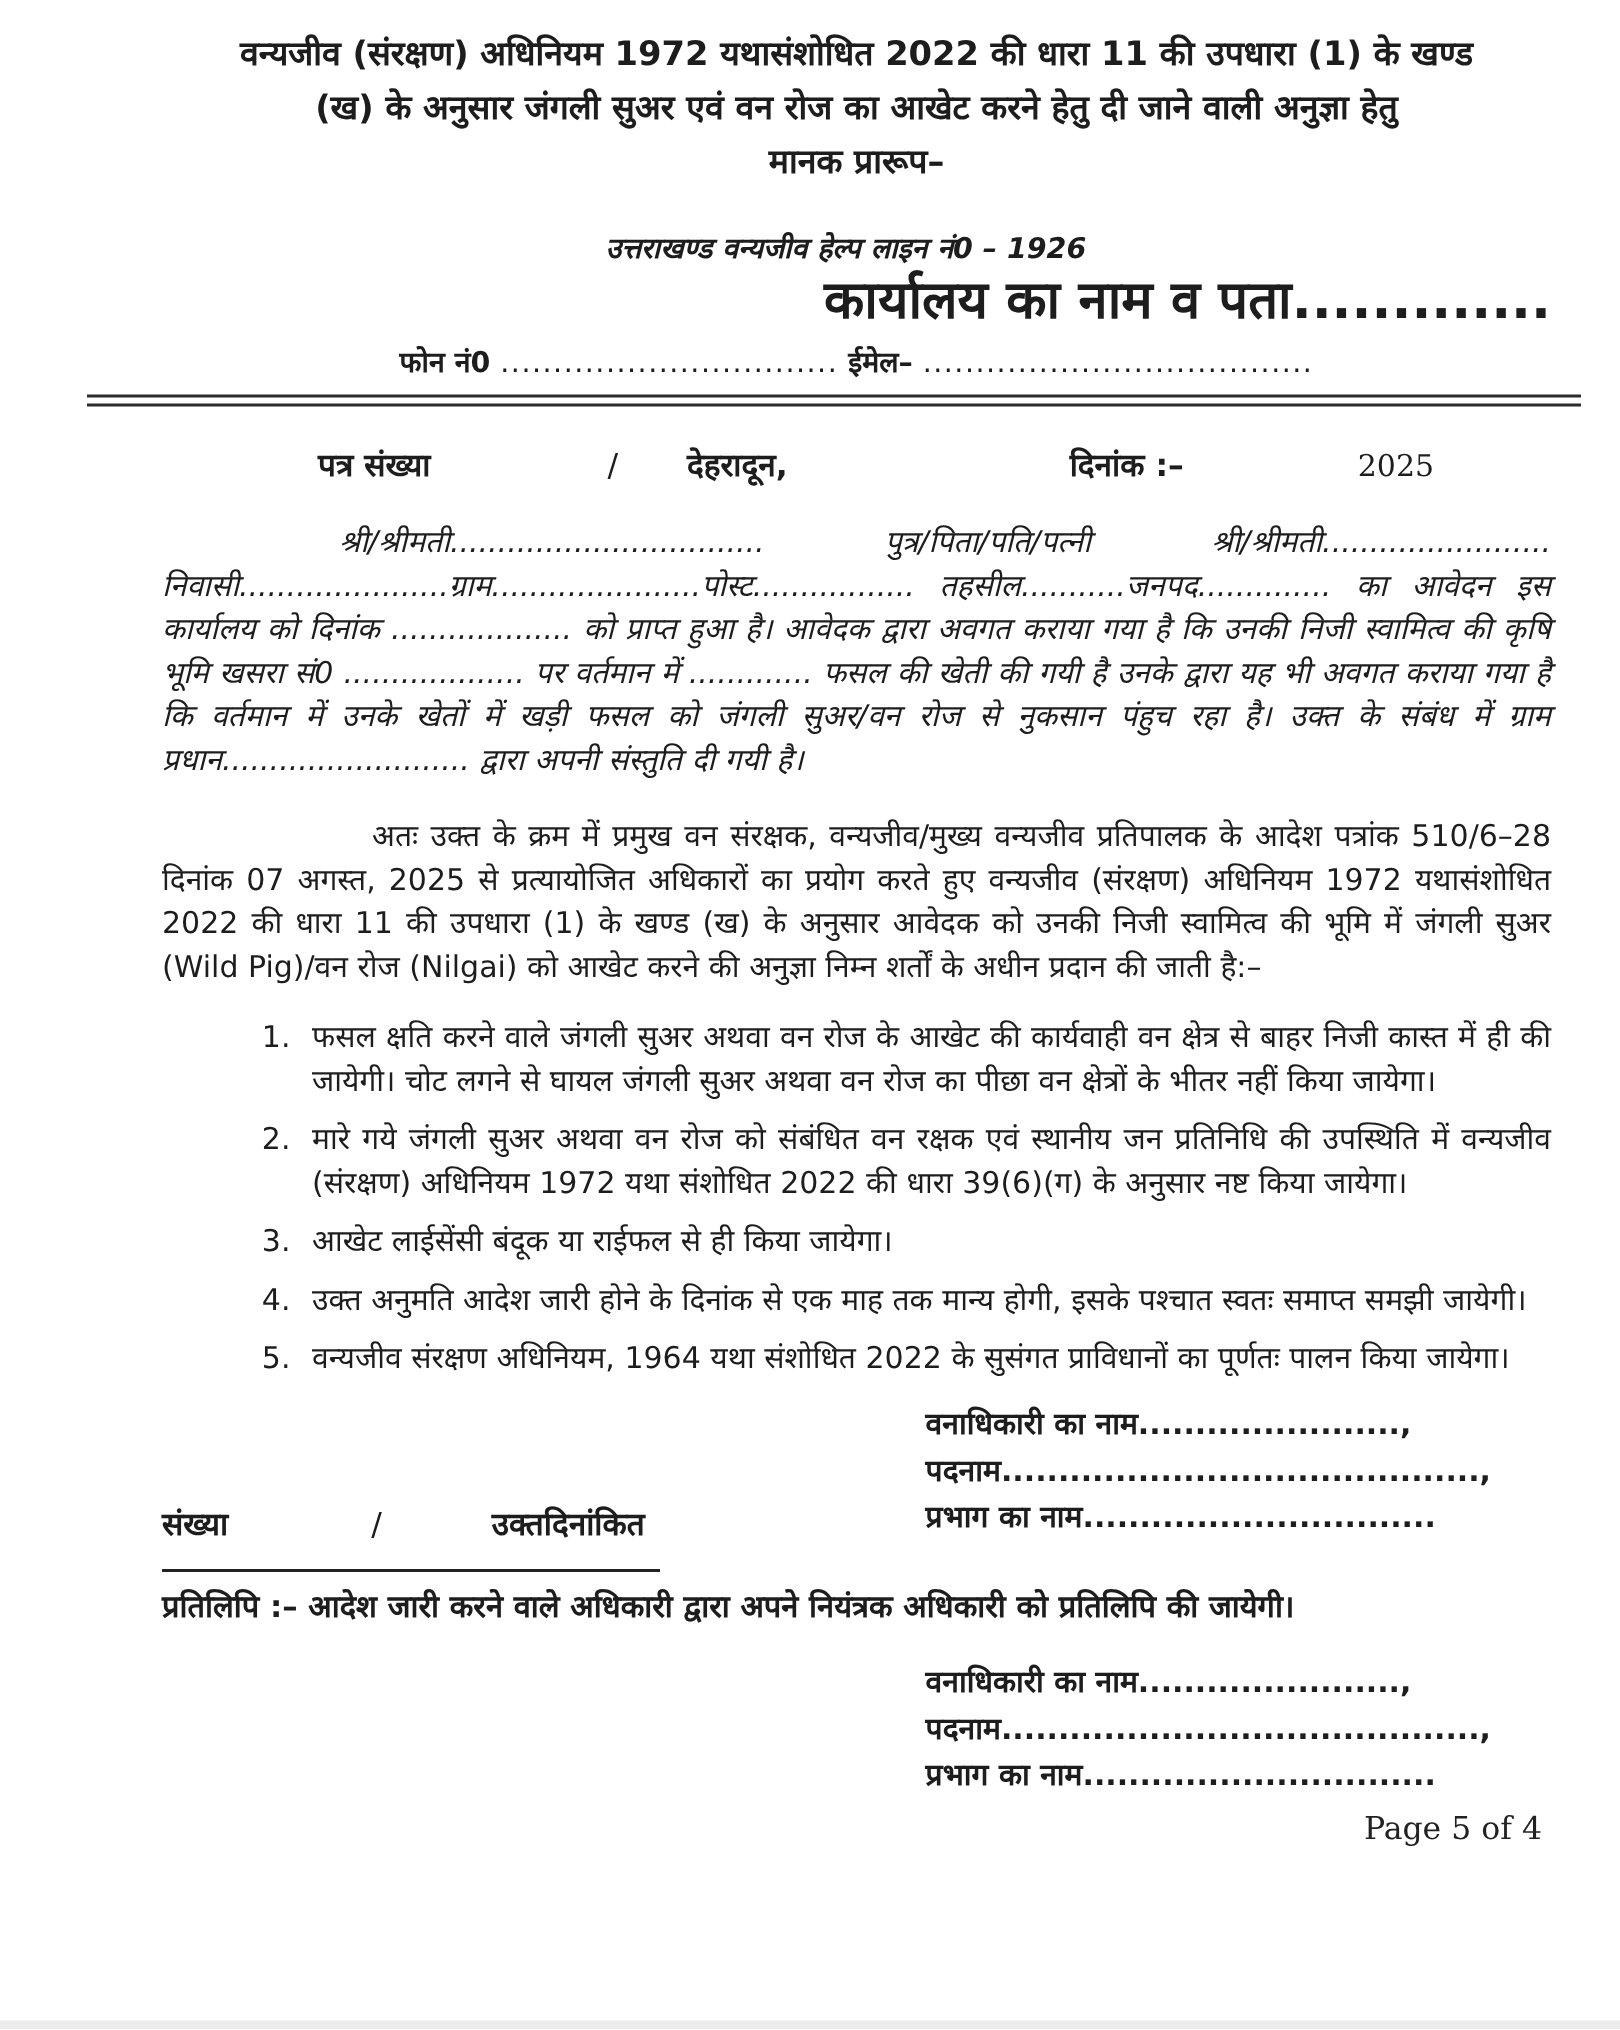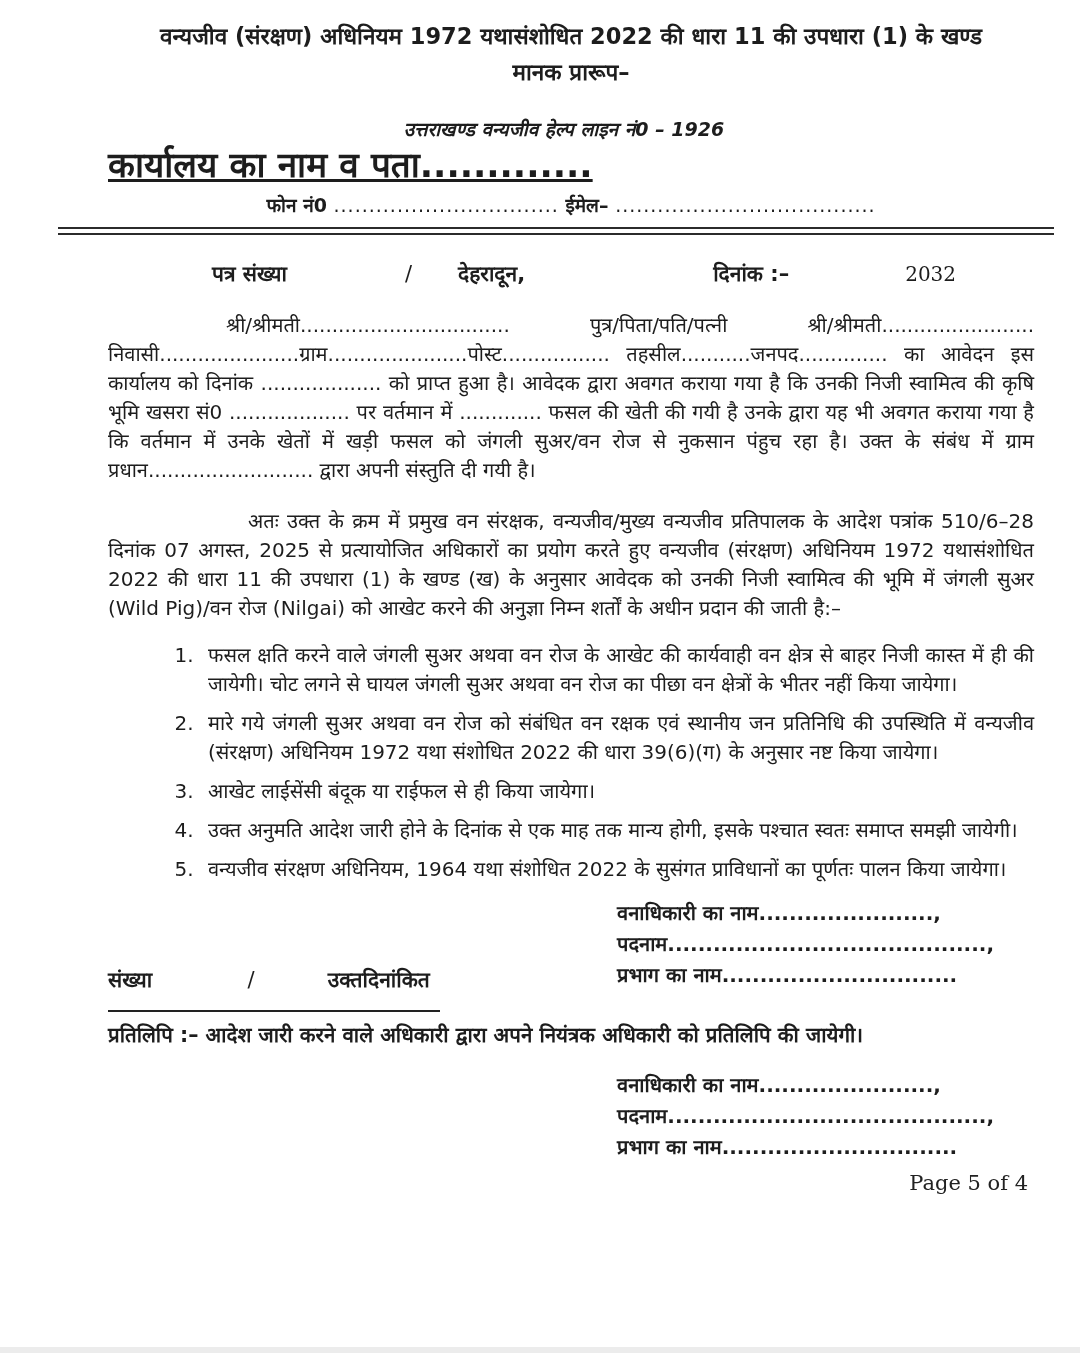--- a/index.html
+++ b/index.html
@@ -24,26 +24,25 @@
   .doc-title .t-line { display: block; }
   .helpline {
     text-align: center;
     font-style: italic;
     font-weight: bold;
     font-size: 19px;
     margin-top: 26px;
     padding-right: 14px;
   }
   .office-title {
-    text-align: left;
+    text-align: right;
     font-weight: bold;
     font-size: 35px;
     line-height: 1.25;
     margin-top: 2px;
-    text-decoration: underline;
   }
   .contact-line {
     text-align: center;
     font-size: 19px;
     font-weight: bold;
     margin-top: 4px;
   }
   .contact-line .blank { font-weight: normal; letter-spacing: 1px; }
   .rule {
     margin-top: 9px;
@@ -64,21 +63,21 @@
   .lm-slash  { margin-left: 118px; font-weight: normal; }
   .lm-place  { margin-left: 46px; }
   .lm-date   { margin-left: 188px; }
   .lm-year   { margin-left: 116px; font-family: "DejaVu Serif", "Liberation Serif", serif; font-size: 20px; font-weight: normal; }
   .para {
     text-align: justify;
     font-size: 20px;
     line-height: 1.45;
     margin: 0;
   }
-  .para1 { margin-top: 24px; text-indent: 118px; }
+  .para1 { margin-top: 24px; text-indent: 118px; font-style: italic; }
   .para2 { margin-top: 22px; text-indent: 140px; }
   ol.conditions {
     margin: 18px 0 0 0;
     padding-left: 92px;
   }
   ol.conditions li {
     padding-left: 8px;
     margin-bottom: 10px;
     text-align: justify;
     font-size: 20px;
@@ -126,20 +125,21 @@
     background: #ececec;
   }
 </style>
 </head>
 <body>
 
 <div class="page">
 
   <div class="doc-title">
     <span class="t-line">वन्यजीव (संरक्षण) अधिनियम 1972 यथासंशोधित 2022 की धारा 11 की उपधारा (1) के खण्ड</span>
+    <span class="t-line">(ख) के अनुसार जंगली सुअर एवं वन रोज का आखेट करने हेतु दी जाने वाली अनुज्ञा हेतु</span>
     <span class="t-line">मानक प्रारूप–</span>
   </div>
 
   <div class="helpline">उत्तराखण्ड वन्यजीव हेल्प लाइन नं0 – 1926</div>
 
   <div class="office-title">कार्यालय का नाम व पता.............</div>
 
   <div class="contact-line">
     <span>फोन नं0</span>
     <span class="blank">................................</span>
@@ -147,21 +147,21 @@
     <span class="blank">.....................................</span>
   </div>
 
   <div class="rule"></div>
 
   <div class="letter-meta">
     <span class="lm-number">पत्र संख्या</span>
     <span class="lm-slash">/</span>
     <span class="lm-place">देहरादून,</span>
     <span class="lm-date">दिनांक :–</span>
-    <span class="lm-year">2032</span>
+    <span class="lm-year">2025</span>
   </div>
 
   <p class="para para1">श्री/श्रीमती................................. पुत्र/पिता/पति/पत्नी श्री/श्रीमती........................ निवासी......................ग्राम......................पोस्ट................. तहसील...........जनपद.............. का आवेदन इस कार्यालय को दिनांक ................... को प्राप्त हुआ है। आवेदक द्वारा अवगत कराया गया है कि उनकी निजी स्वामित्व की कृषि भूमि खसरा सं0 ................... पर वर्तमान में ............. फसल की खेती की गयी है उनके द्वारा यह भी अवगत कराया गया है कि वर्तमान में उनके खेतों में खड़ी फसल को जंगली सुअर/वन रोज से नुकसान पंहुच रहा है। उक्त के संबंध में ग्राम प्रधान.......................... द्वारा अपनी संस्तुति दी गयी है।</p>
 
   <p class="para para2">अतः उक्त के क्रम में प्रमुख वन संरक्षक, वन्यजीव/मुख्य वन्यजीव प्रतिपालक के आदेश पत्रांक 510/6–28 दिनांक 07 अगस्त, 2025 से प्रत्यायोजित अधिकारों का प्रयोग करते हुए वन्यजीव (संरक्षण) अधिनियम 1972 यथासंशोधित 2022 की धारा 11 की उपधारा (1) के खण्ड (ख) के अनुसार आवेदक को उनकी निजी स्वामित्व की भूमि में जंगली सुअर (Wild Pig)/वन रोज (Nilgai) को आखेट करने की अनुज्ञा निम्न शर्तों के अधीन प्रदान की जाती है:–</p>
 
   <ol class="conditions">
     <li>फसल क्षति करने वाले जंगली सुअर अथवा वन रोज के आखेट की कार्यवाही वन क्षेत्र से बाहर निजी कास्त में ही की जायेगी। चोट लगने से घायल जंगली सुअर अथवा वन रोज का पीछा वन क्षेत्रों के भीतर नहीं किया जायेगा।</li>
     <li>मारे गये जंगली सुअर अथवा वन रोज को संबंधित वन रक्षक एवं स्थानीय जन प्रतिनिधि की उपस्थिति में वन्यजीव (संरक्षण) अधिनियम 1972 यथा संशोधित 2022 की धारा 39(6)(ग) के अनुसार नष्ट किया जायेगा।</li>
     <li>आखेट लाईसेंसी बंदूक या राईफल से ही किया जायेगा।</li>

